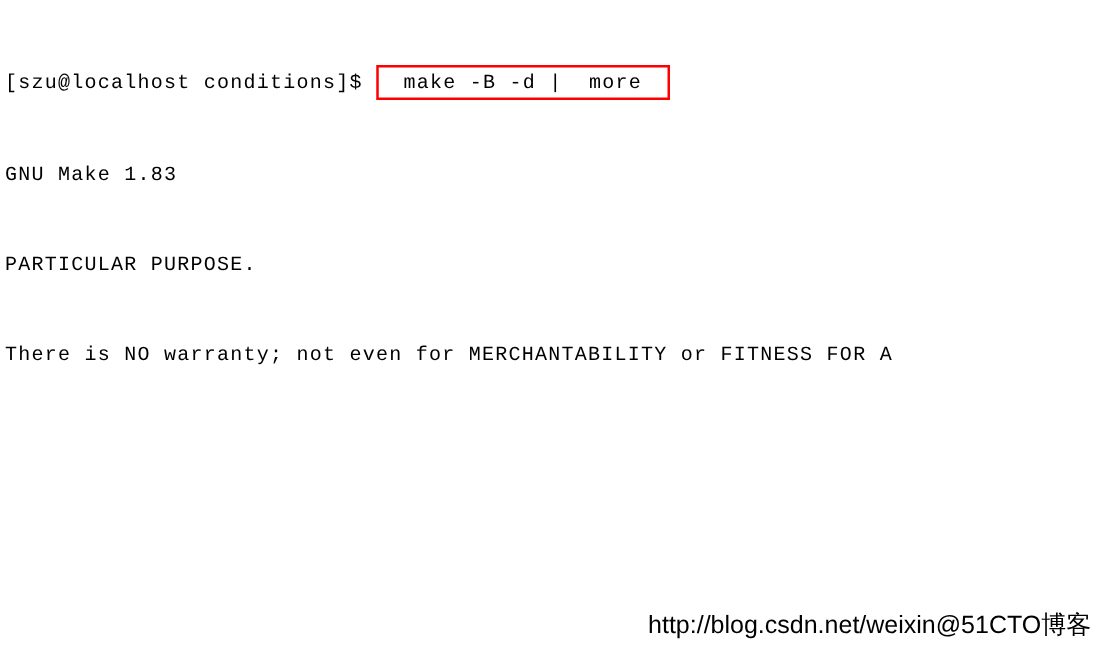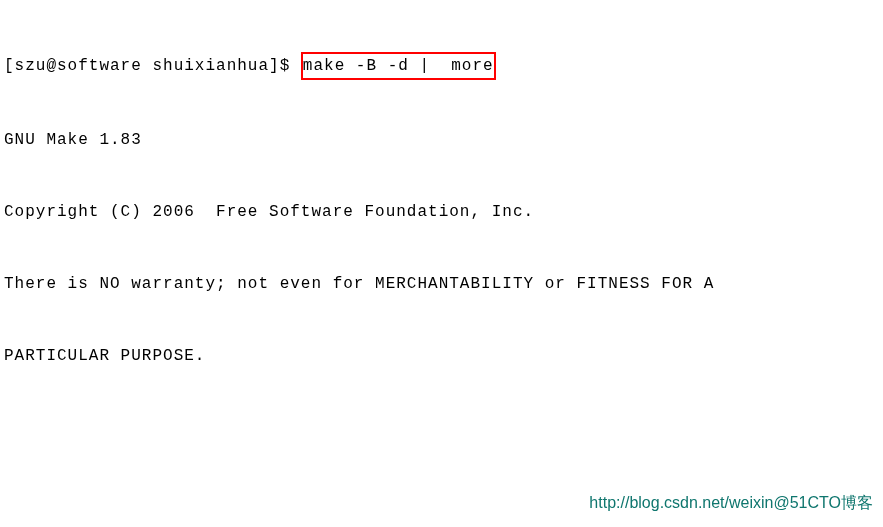--- a/index.html
+++ b/index.html
@@ -25,49 +25,48 @@
     }
     .prompt-line {
       display: flex;
       align-items: baseline;
     }
     .prompt {
       white-space: pre;
     }
     .command-box {
       border: 2px solid #ff0000;
-      padding: 0 0;
+      padding: 0 20px;
       white-space: pre;
       display: inline-block;
     }
     .output-line {
       white-space: pre-wrap;
     }
     .watermark {
       position: absolute;
       bottom: 12px;
       right: 10px;
-      color: #0f766e;
-      font-size: 16px;
+      color: #000000;
+      font-size: 20px;
       font-family: Arial, sans-serif;
       letter-spacing: 0;
     }
   </style>
 </head>
 <body>
 
 <div class="terminal">
   <div class="prompt-line">
-    <span class="prompt">[szu@software shuixianhua]$ </span>
+    <span class="prompt">[szu@localhost conditions]$ </span>
     <span class="command-box">make -B -d |  more</span>
   </div>
   <div class="output-line">GNU Make 1.83</div>
-  <div class="output-line">Copyright (C) 2006  Free Software Foundation, Inc.</div>
+  <div class="output-line">PARTICULAR PURPOSE.</div>
   <div class="output-line">There is NO warranty; not even for MERCHANTABILITY or FITNESS FOR A</div>
-  <div class="output-line">PARTICULAR PURPOSE.</div>
   <div class="output-line"></div>
   
   
   
   
   
   
   
   
   

